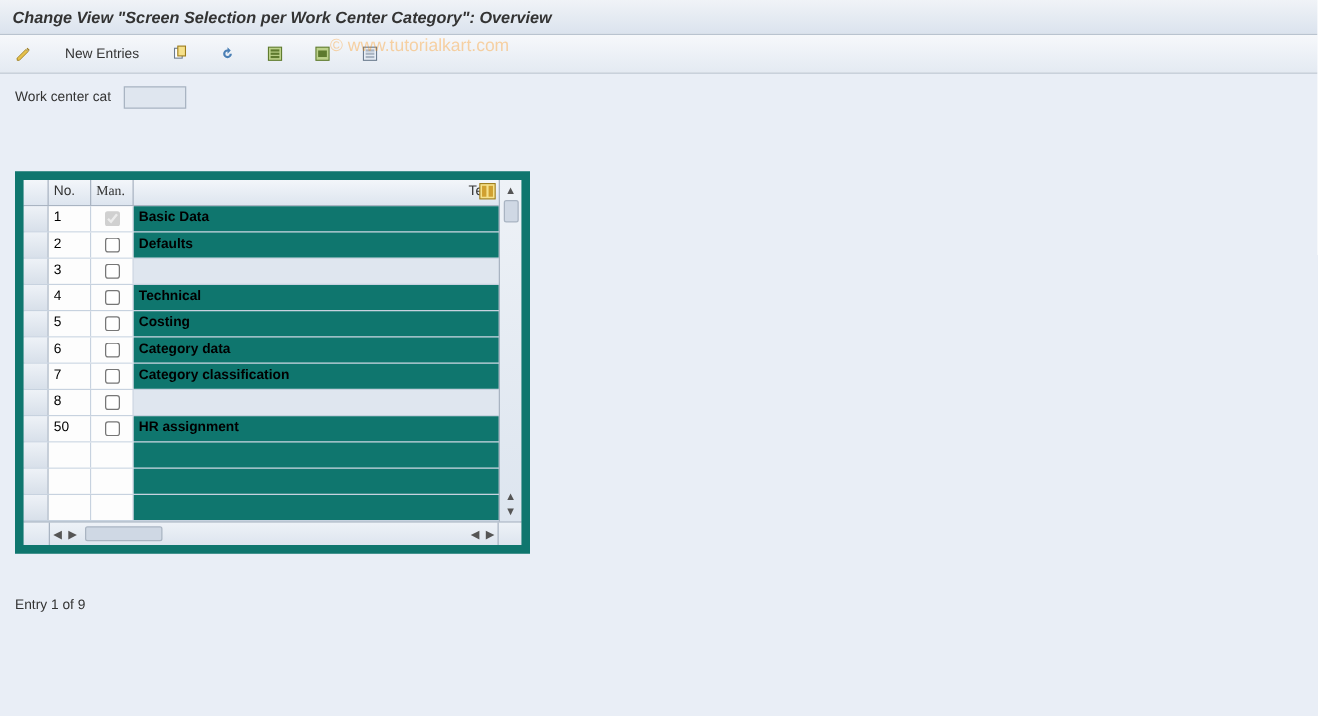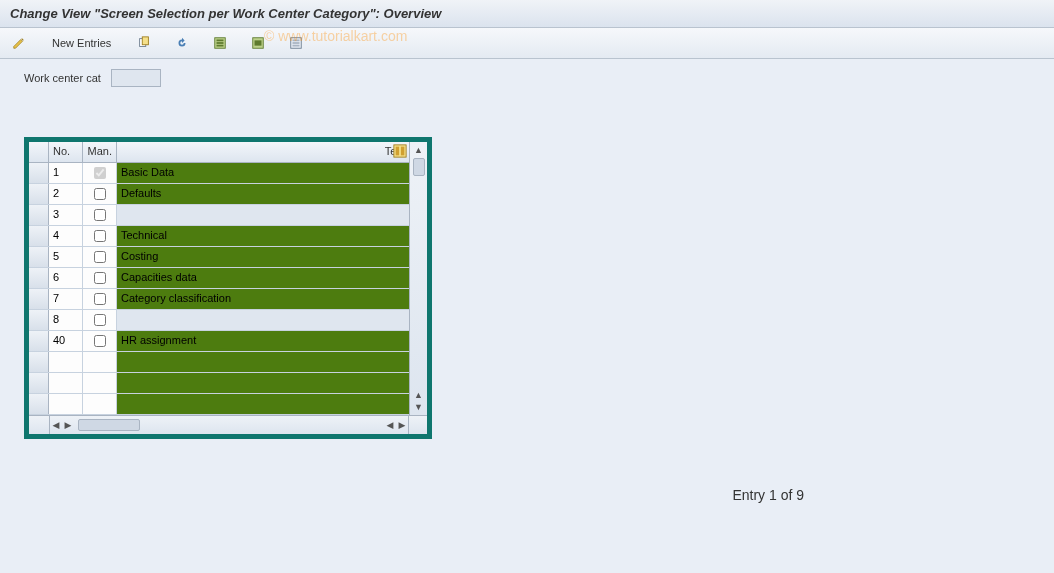--- a/index.html
+++ b/index.html
@@ -54,41 +54,41 @@
     font-size: 14px;
     color: rgba(255,140,0,0.35);
     font-weight: normal;
     font-style: normal;
     pointer-events: none;
     font-family: 'Segoe UI', Arial, sans-serif;
   }
   .content {
     background: #e9eef6;
     height: 515px;
-    padding: 10px 24px;
+    padding: 10px 12px;
     box-sizing: border-box;
   }
   .field-row {
     display: flex;
     align-items: center;
     gap: 10px;
     font-size: 11px;
     color: #333;
     margin-bottom: 50px;
   }
   .field-row input {
     background: #dfe6ef;
     border: 1px solid #a9b4c2;
     height: 16px;
     width: 44px;
     padding: 0 2px;
     font-size: 11px;
   }
   .grid-wrap {
-    border: 5px solid #0f766e;
+    border: 7px solid #0f766e;
     width: 398px;
     background: #dfe6ef;
     box-shadow: inset 0 0 0 1px #c7d2df;
   }
   .grid-inner {
     display: flex;
   }
   .grid-left {
     flex: 1;
   }
@@ -100,21 +100,21 @@
   }
   .gh-cell {
     border-right: 1px solid #a9b4c2;
     font-size: 11px;
     color: #333;
     padding: 3px 4px;
     box-sizing: border-box;
   }
   .gh-sel { width: 20px; }
   .gh-no  { width: 34px; }
-  .gh-man { width: 34px; text-align:right; }
+  .gh-man { width: 34px; text-align:left;font-family:Liberation Serif, serif; }
   .gh-text{ flex:1; position:relative; border-right:none;text-align:right;}
   .gh-config {
     position: absolute;
     right: 2px;
     top: 2px;
     width: 14px;
     height: 14px;
     cursor: pointer;
   }
   .grid-body {
@@ -143,21 +143,21 @@
   .gc-man {
     width: 34px;
     background:#fdfdfd;
     display:flex;
     align-items:center;
     justify-content:center;
   }
   .gc-man input[type=checkbox]{
     width:12px; height:12px; margin:0;
   }
-  .gc-text { flex:1; background:#4d7c0f; border-right:none;}
+  .gc-text { flex:1; background:#0f766e; border-right:none;font-weight:bold;}
   .vscroll {
     width: 18px;
     background: linear-gradient(#eef2f7,#dde5ef);
     border-left: 1px solid #a9b4c2;
     display: flex;
     flex-direction: column;
     align-items: center;
     justify-content: space-between;
     padding: 2px 0;
     box-sizing: border-box;
@@ -198,24 +198,24 @@
   .hscroll .hthumb {
     width: 60px;
     height: 10px;
     background: #cfd8e4;
     border: 1px solid #a9b4c2;
     border-radius: 2px;
     margin-left: 2px;
   }
   .hscroll .corner { width:18px; border-left:1px solid #a9b4c2; height:100%;}
   .entry-status {
-    text-align: right;
-    font-size: 14px;
+    text-align: left;
+    font-size: 11px;
     color: #333;
-    margin-top: 48px;
+    margin-top: 35px;
     width: 780px;
   }
   
   svg.icon { width:14px; height:14px; display:block; }
 </style>
 </head>
 <body>
 
 <div class="title-bar">Change View "Screen Selection per Work Center Category": Overview</div>
 
@@ -327,40 +327,40 @@
                 <input type="checkbox" style="">
               </div>
               <div class="gc gc-text">Costing</div>
             </div>
             <div class="grow">
               <div class="gc gc-sel"></div>
               <div class="gc gc-no">6</div>
               <div class="gc gc-man">
                 <input type="checkbox" style="">
               </div>
-              <div class="gc gc-text">Capacities data</div>
+              <div class="gc gc-text">Category data</div>
             </div>
             <div class="grow">
               <div class="gc gc-sel"></div>
               <div class="gc gc-no">7</div>
               <div class="gc gc-man">
                 <input type="checkbox" style="">
               </div>
               <div class="gc gc-text">Category classification</div>
             </div>
             <div class="grow">
               <div class="gc gc-sel"></div>
               <div class="gc gc-no">8</div>
               <div class="gc gc-man">
                 <input type="checkbox" style="">
               </div>
             </div>
             <div class="grow">
               <div class="gc gc-sel"></div>
-              <div class="gc gc-no">40</div>
+              <div class="gc gc-no">50</div>
               <div class="gc gc-man">
                 <input type="checkbox" style="">
               </div>
               <div class="gc gc-text">HR assignment</div>
             </div>
             <div class="grow">
               <div class="gc gc-sel"></div>
               <div class="gc gc-no"></div>
               <div class="gc gc-man"></div>
               <div class="gc gc-text"></div>

